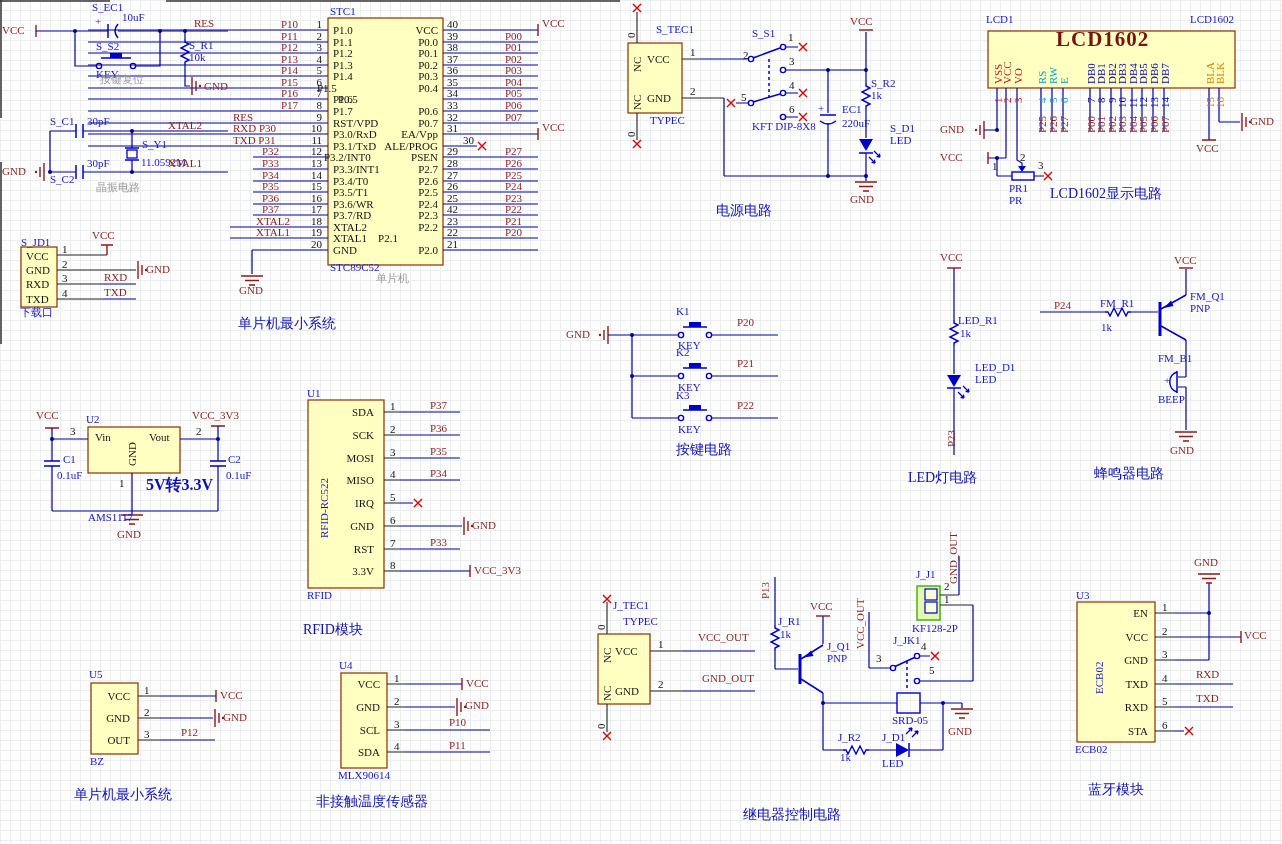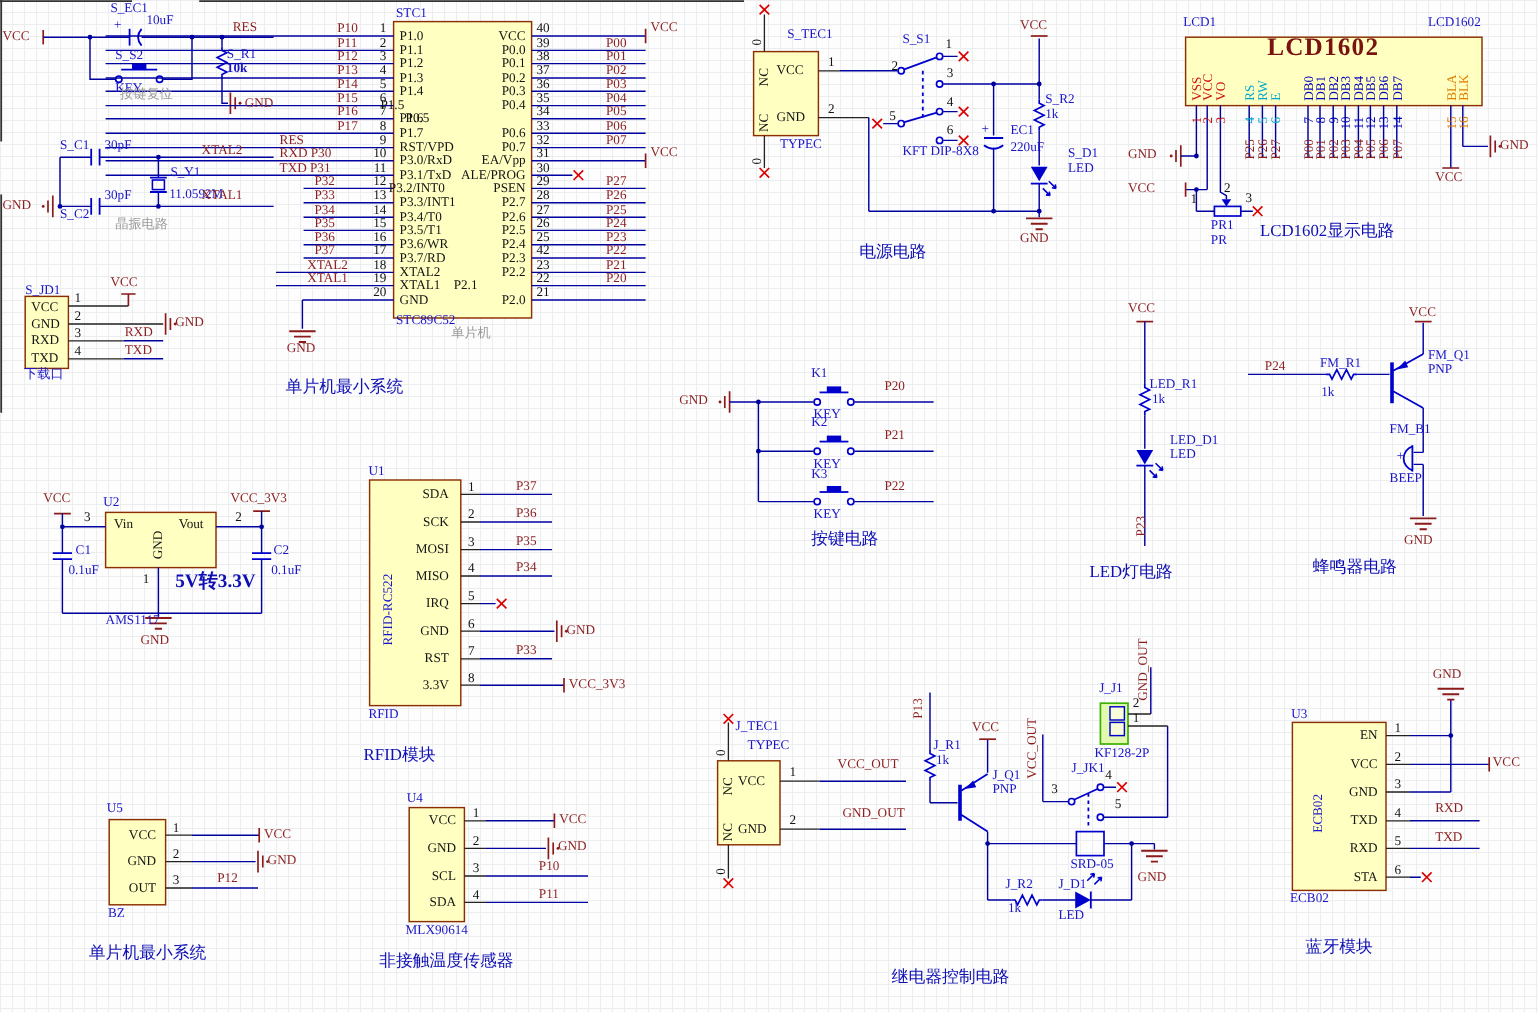--- a/index.html
+++ b/index.html
@@ -282,21 +282,21 @@
 <div id="labels">
       <span class="lb net" style="left: 2px; top: 24px;">VCC</span>
       <span class="lb des" style="left: 92px; top: 1px;">S_EC1</span>
       <span class="lb des" style="left: 95px; top: 15px;">+</span>
       <span class="lb des" style="left: 122px; top: 11px;">10uF</span>
       <span class="lb des" style="left: 96px; top: 40px;">S_S2</span>
       <span class="lb des" style="left: 96px; top: 68px;">KEY</span>
       <span class="lb gray" style="left: 100px; top: 73px;">按键复位</span>
       <span class="lb net" style="left: 194px; top: 17px;">RES</span>
       <span class="lb des" style="left: 189px; top: 39px;">S_R1</span>
-      <span class="lb des" style="left: 189px; top: 51px; font-weight: bold;">10k</span>
+      <span class="lb des" style="left: 189px; top: 51px;">10k</span>
       <span class="lb net" style="left: 204px; top: 80px;">GND</span>
       <span class="lb des" style="left: 50px; top: 115px;">S_C1</span>
       <span class="lb des" style="left: 87px; top: 115px;">30pF</span>
       <span class="lb net" style="left: 168px; top: 119px;">XTAL2</span>
       <span class="lb des" style="left: 142px; top: 138px;">S_Y1</span>
       <span class="lb des" style="left: 141px; top: 156px;">11.0592M</span>
       <span class="lb net" style="left: 168px; top: 157px;">XTAL1</span>
       <span class="lb des" style="left: 87px; top: 157px;">30pF</span>
       <span class="lb des" style="left: 50px; top: 173px;">S_C2</span>
       <span class="lb net" style="left: 2px; top: 165px;">GND</span>
@@ -379,21 +379,21 @@
       <span class="lb pin" style="left: 447px; top: 18px;">40</span>
       <span class="lb pin" style="left: 447px; top: 30px;">39</span>
       <span class="lb pin" style="left: 447px; top: 41px;">38</span>
       <span class="lb pin" style="left: 447px; top: 53px;">37</span>
       <span class="lb pin" style="left: 447px; top: 64px;">36</span>
       <span class="lb pin" style="left: 447px; top: 76px;">35</span>
       <span class="lb pin" style="left: 447px; top: 87px;">34</span>
       <span class="lb pin" style="left: 447px; top: 99px;">33</span>
       <span class="lb pin" style="left: 447px; top: 111px;">32</span>
       <span class="lb pin" style="left: 447px; top: 122px;">31</span>
-      <span class="lb pin" style="left: 447px; top: 134px;">30</span>
+      <span class="lb pin" style="left: 463px; top: 134px;">30</span>
       <span class="lb pin" style="left: 447px; top: 145px;">29</span>
       <span class="lb pin" style="left: 447px; top: 157px;">28</span>
       <span class="lb pin" style="left: 447px; top: 169px;">27</span>
       <span class="lb pin" style="left: 447px; top: 180px;">26</span>
       <span class="lb pin" style="left: 447px; top: 192px;">25</span>
       <span class="lb pin" style="left: 447px; top: 203px;">42</span>
       <span class="lb pin" style="left: 447px; top: 215px;">23</span>
       <span class="lb pin" style="left: 447px; top: 226px;">22</span>
       <span class="lb pin" style="left: 447px; top: 238px;">21</span>
       <span class="lb net" style="left: 281px; top: 18px;">P10</span>

